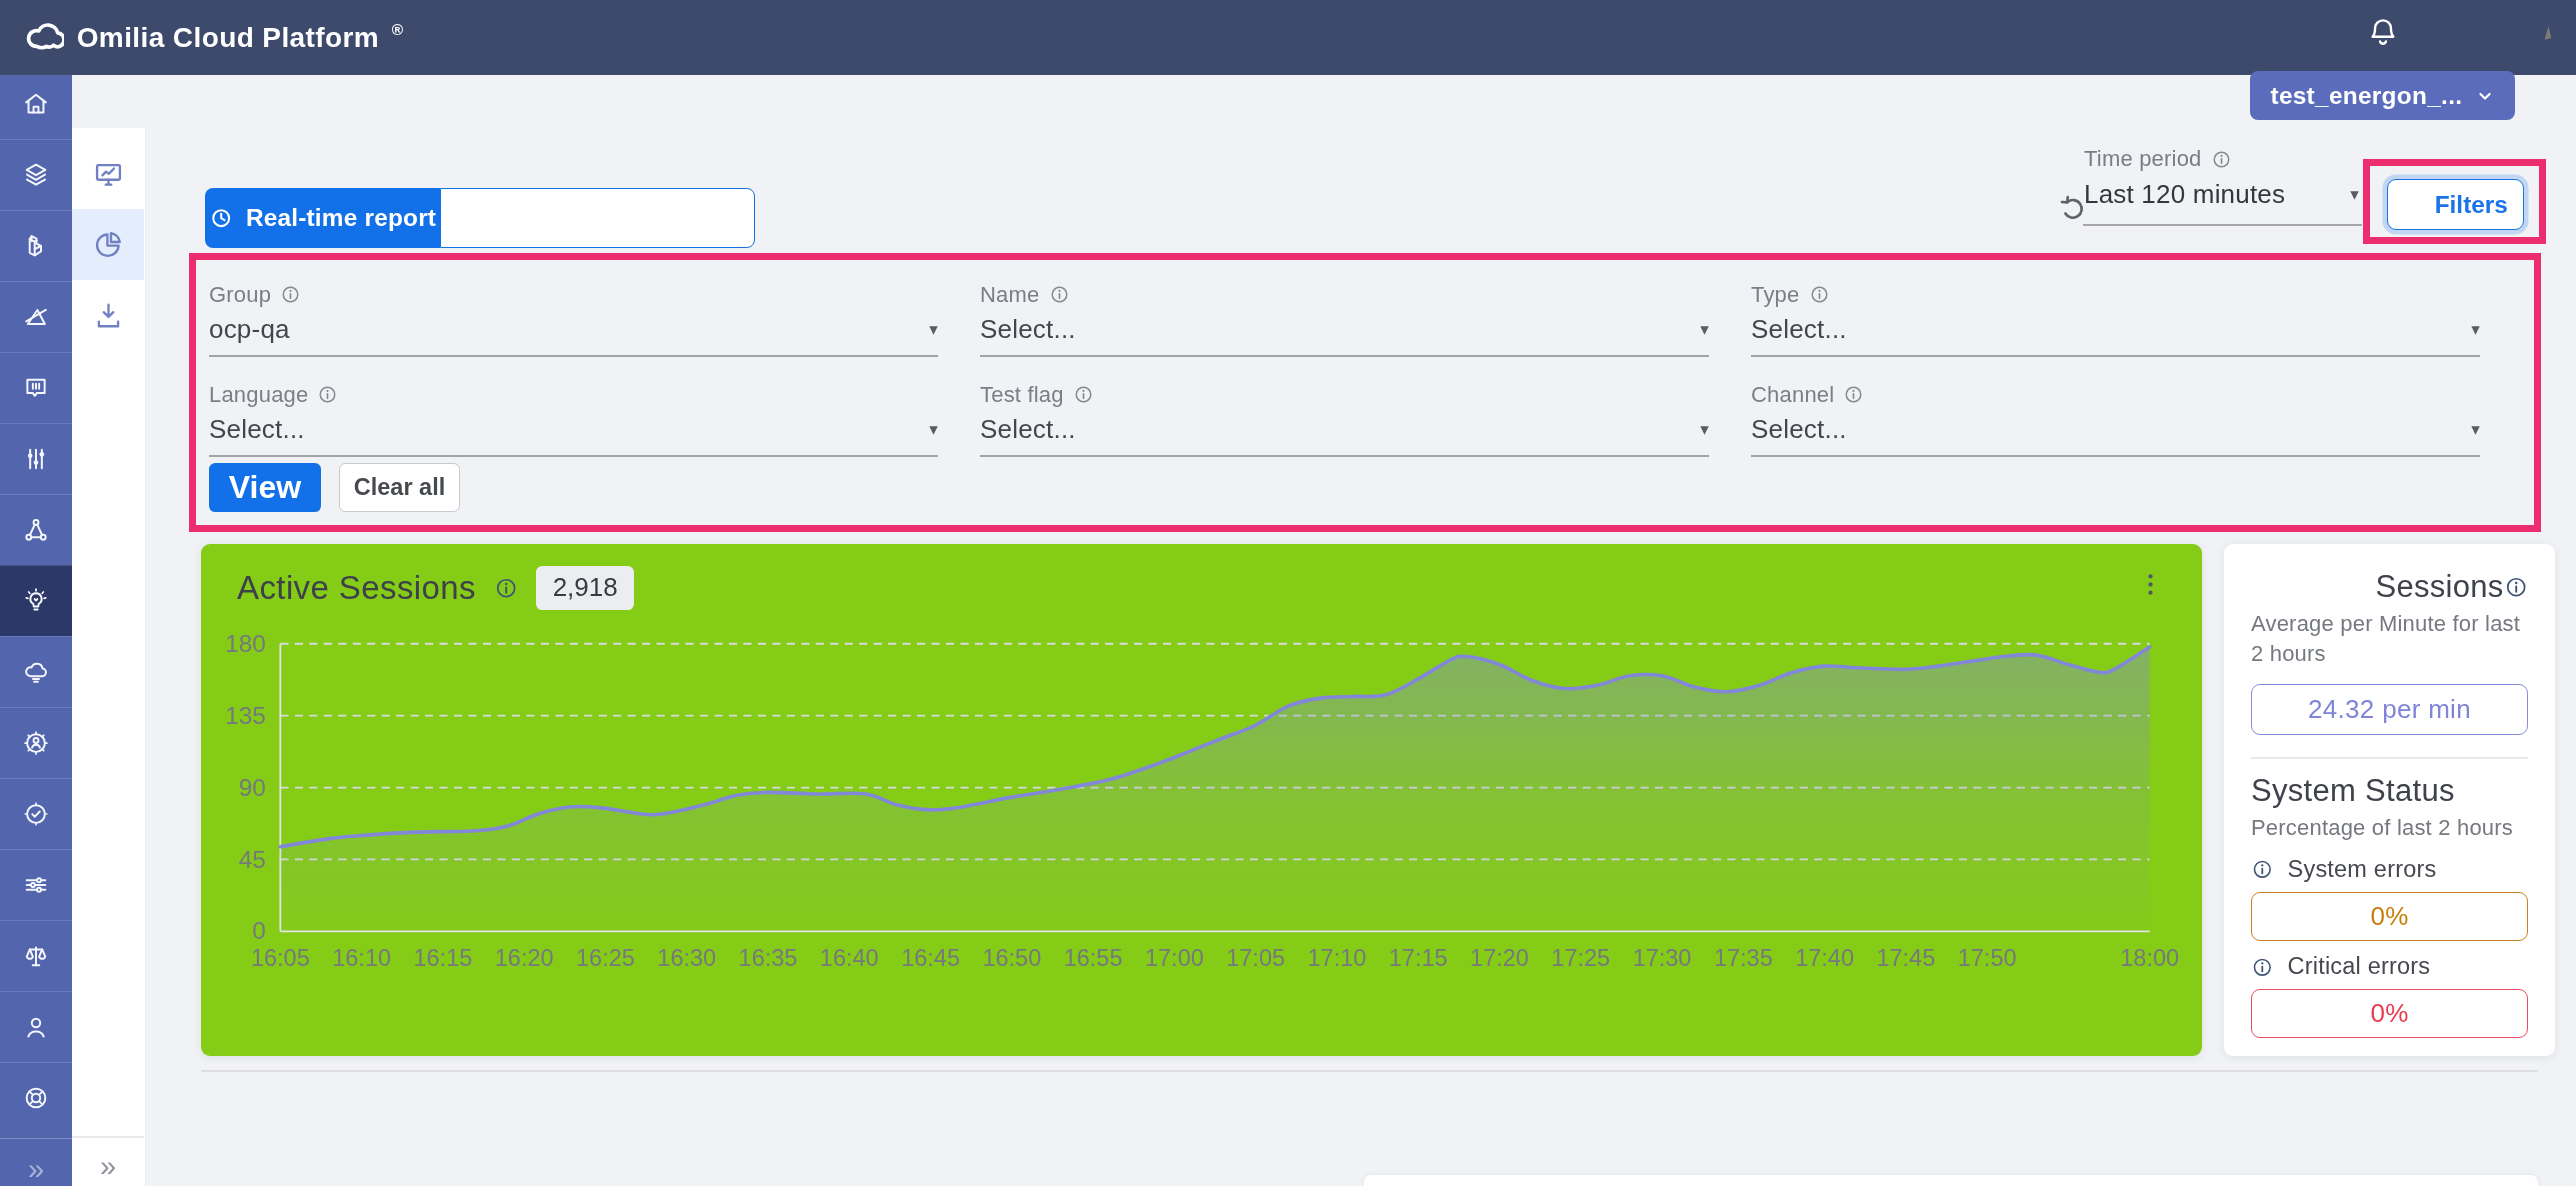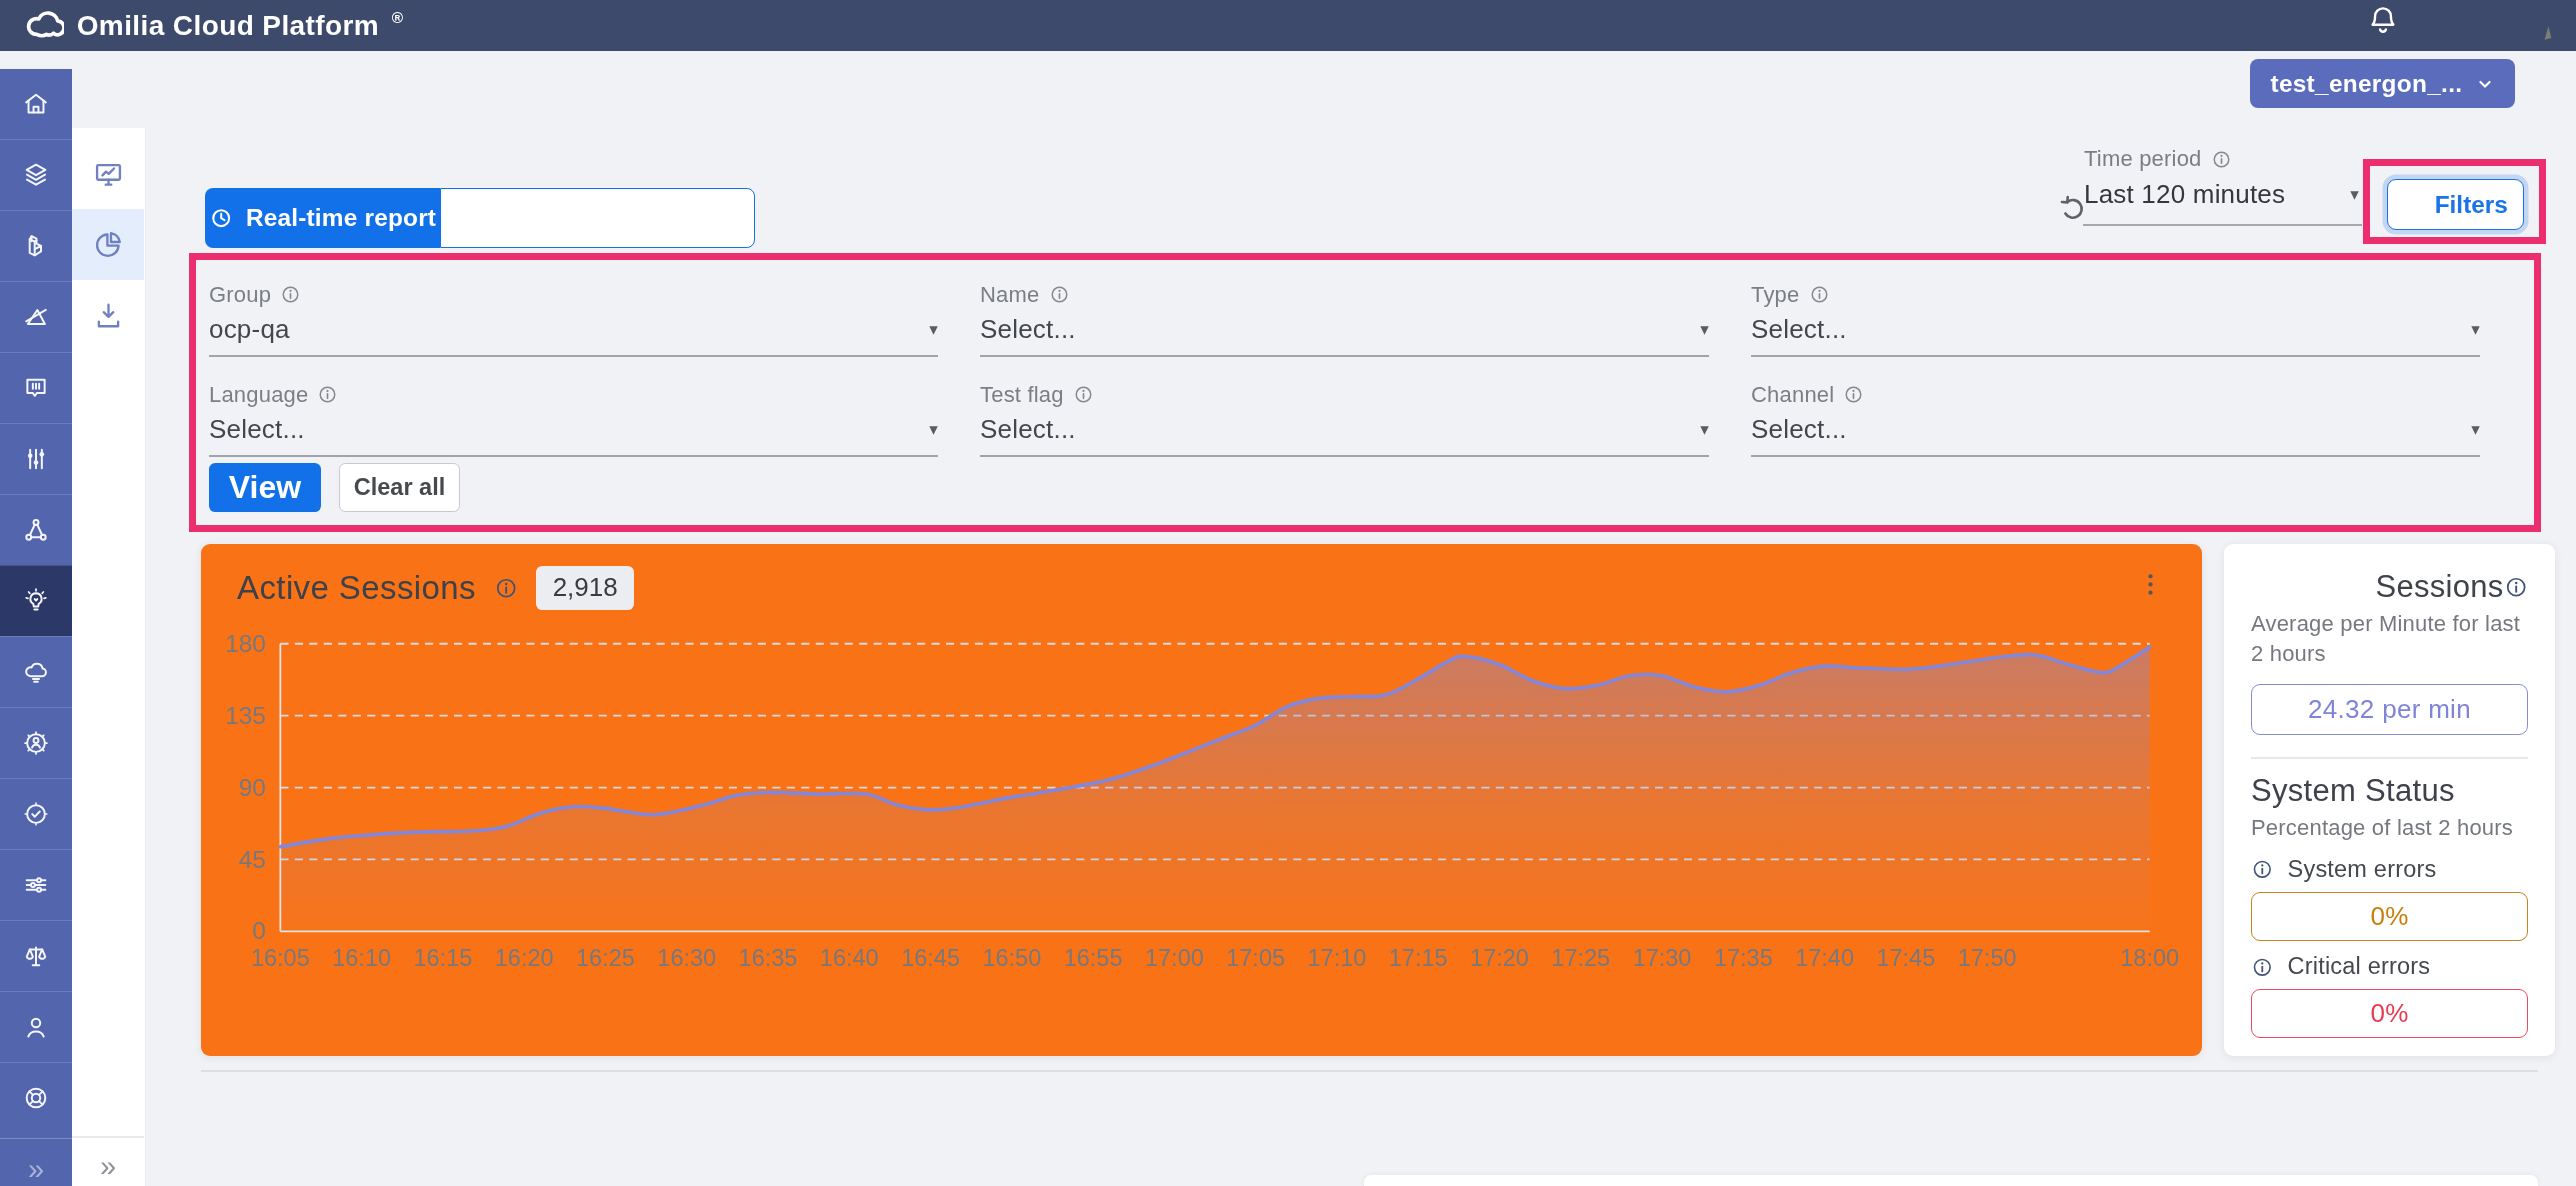--- a/index.html
+++ b/index.html
@@ -1,20 +1,20 @@
 <!DOCTYPE html>
 <html style="font-size:14.5px"><head>
 <meta charset="utf-8">
 <style>
   html,body{margin:0;padding:0;width:2576px;height:1187px;overflow:hidden;
     font-family:"Liberation Sans","DejaVu Sans",sans-serif;background:#F1F2F5;}
   #app{position:absolute;inset:0;width:2576px;height:1187px;}
 
   
-  .topbar{position:absolute;left:0;top:0;width:2576px;height:51px;background:#3D4A6C;
+  .topbar{position:absolute;left:0;top:0;width:2576px;height:75px;background:#3D4A6C;
     display:flex;align-items:center;justify-content:space-between;z-index:5;}
   .brand{display:flex;align-items:center;gap:12.7px;padding-left:22px;color:#fff;}
   .brand-text{font-size:28px;font-weight:bold;letter-spacing:0.4px;}
   .brand sup{font-size:15.4px;font-weight:bold;position:relative;top:-7.2px;}
   .topbar-right{display:flex;align-items:center;gap:22px;padding-right:61px;color:#fff;flex-direction:column;}
   .tb-icon{display:flex;align-items:center;justify-content:center;cursor:pointer;color:#fff;}
   .tenant-btn{display:flex;align-items:center;gap:12.7px;background:#5A6CBB;border:none;border-radius:8.1px;
     height:49px;padding:0 20px;color:#fff;font-size:24.4px;font-weight:bold;letter-spacing:0.3px;
     font-family:inherit;cursor:pointer;}
 
@@ -80,21 +80,21 @@
   .f-value{display:flex;justify-content:space-between;align-items:center;height:42px;font-size:26px;
     color:#43464C;cursor:pointer;letter-spacing:0.2px;}
   .f-line{height:1.8px;background:#A2A3A8;margin-top:5.4px;}
   .btn-row{left:62px;top:335px;display:flex;gap:18px;}
   .btn-view{width:112px;height:49px;background:#1270E8;border:none;border-radius:6.3px;color:#fff;
     font-size:32px;font-weight:bold;font-family:inherit;cursor:pointer;}
   .btn-clear{width:121px;height:49px;background:#fff;border:1.8px solid #C8C9CD;border-radius:6.3px;color:#46494E;
     font-size:23.5px;font-weight:bold;font-family:inherit;cursor:pointer;box-sizing:border-box;}
 
   
-  .chart-card{left:54px;top:416px;width:2001px;height:512px;background:#f97316;border-radius:9px;
+  .chart-card{left:54px;top:416px;width:2001px;height:512px;background:#84cc16;border-radius:9px;
     box-shadow:0 1.8px 9px rgba(34,40,70,.08);}
   .cc-head{position:absolute;left:36px;top:22px;display:flex;align-items:center;gap:18px;}
   .cc-title{font-size:33px;color:#3E4149;font-weight:500;letter-spacing:0.4px;}
   .cc-info{color:#3E5375;display:flex;cursor:pointer;}
   .cc-badge{background:#ECEDF0;border-radius:6.3px;padding:6.3px 16.3px;font-size:26px;color:#383B42;font-weight:400;}
   .cc-kebab{position:absolute;right:38px;top:27px;color:#55575D;cursor:pointer;}
   #chart-svg{position:absolute;left:7.2px;top:78px;}
 
   
   .right-card{left:2077px;top:416px;width:331px;height:512px;background:#fff;border-radius:9px;

